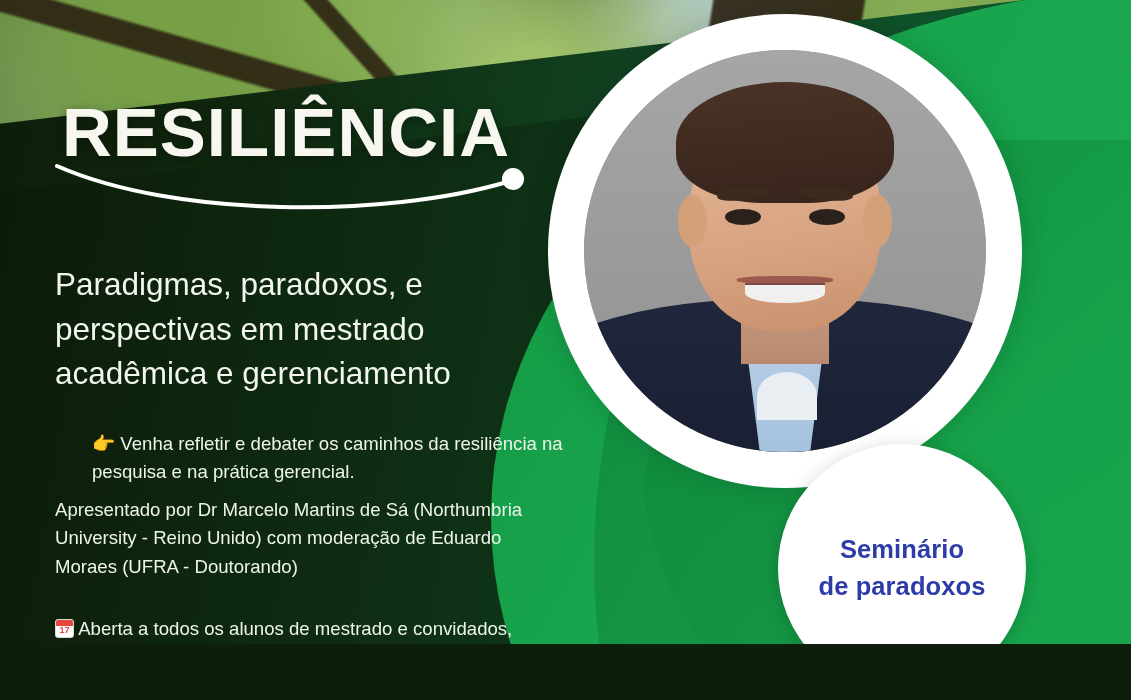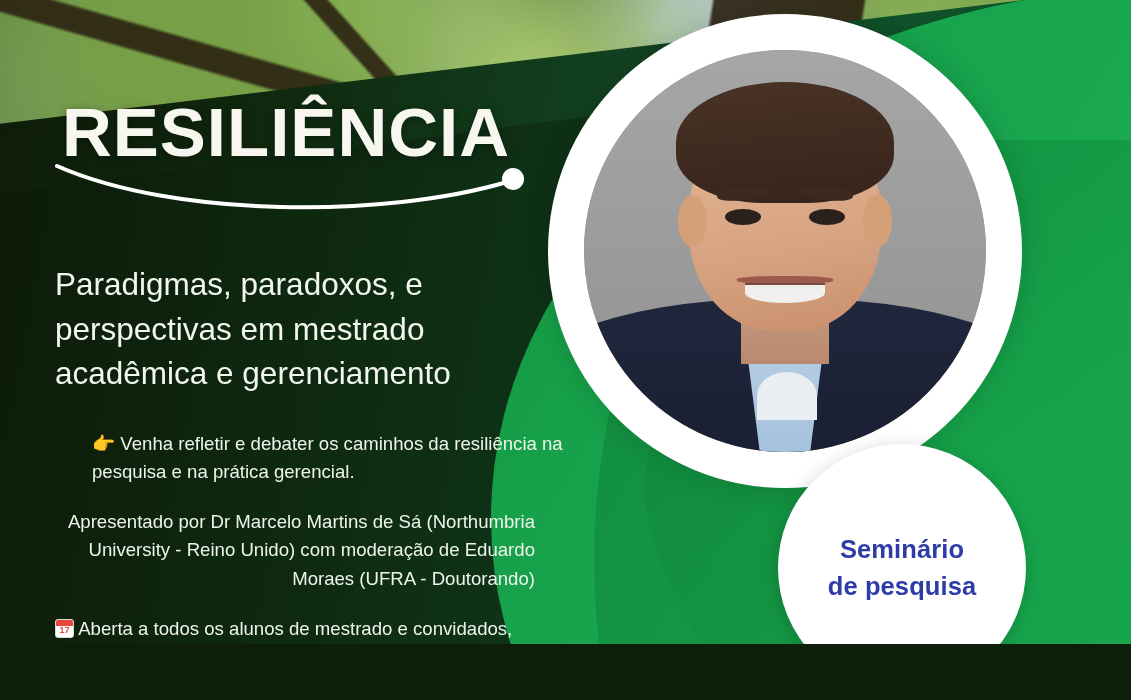--- a/index.html
+++ b/index.html
@@ -117,21 +117,21 @@
     text-align:center;letter-spacing:.1px;}
 
   
   .title{position:absolute;left:62px;top:98px;color:#f7f6ef;font-weight:700;
     font-size:69px;letter-spacing:1px;line-height:1;
     text-shadow:0 2px 10px rgba(0,0,0,.35);}
   .subtitle{position:absolute;left:55px;top:262px;width:500px;color:#f2f6ef;
     font-size:31.5px;line-height:1.42;font-weight:400;}
   .para{position:absolute;left:55px;color:#eef4ea;font-size:18.6px;line-height:1.52;width:480px;}
   .p1{top:430px;margin-left:37px;}
-  .p2{top:508px;text-align:right;}
+  .p2{top:496px;}
   .p3{top:615px;}
   .emoji{font-family:"DejaVu Sans",sans-serif;}
   .hand{color:#f2c14e;}
   .cal{display:inline-block;width:17px;height:17px;vertical-align:-3px;
     border-radius:3px;background:#fff;border:1px solid #d8d8d8;position:relative;overflow:hidden;}
   .cal::before{content:"";position:absolute;left:0;top:0;width:100%;height:36%;background:#e8453c;}
   .cal::after{content:"17";position:absolute;left:0;top:32%;width:100%;
     font-size:9px;line-height:11px;text-align:center;color:#e8453c;font-weight:700;}
 </style>
 </head>
@@ -194,17 +194,17 @@
       <div class="ph-eye-l"></div>
       <div class="ph-eye-r"></div>
       <div class="ph-lip"></div>
       <div class="ph-mouth"></div>
     </div>
   </div>
 
   <div class="badge">
     <div class="badge-txt">
       <div>Seminário</div>
-      <div>de pesquisa</div>
+      <div>de paradoxos</div>
     </div>
   </div>
 
 </div>
 
 </body></html>

